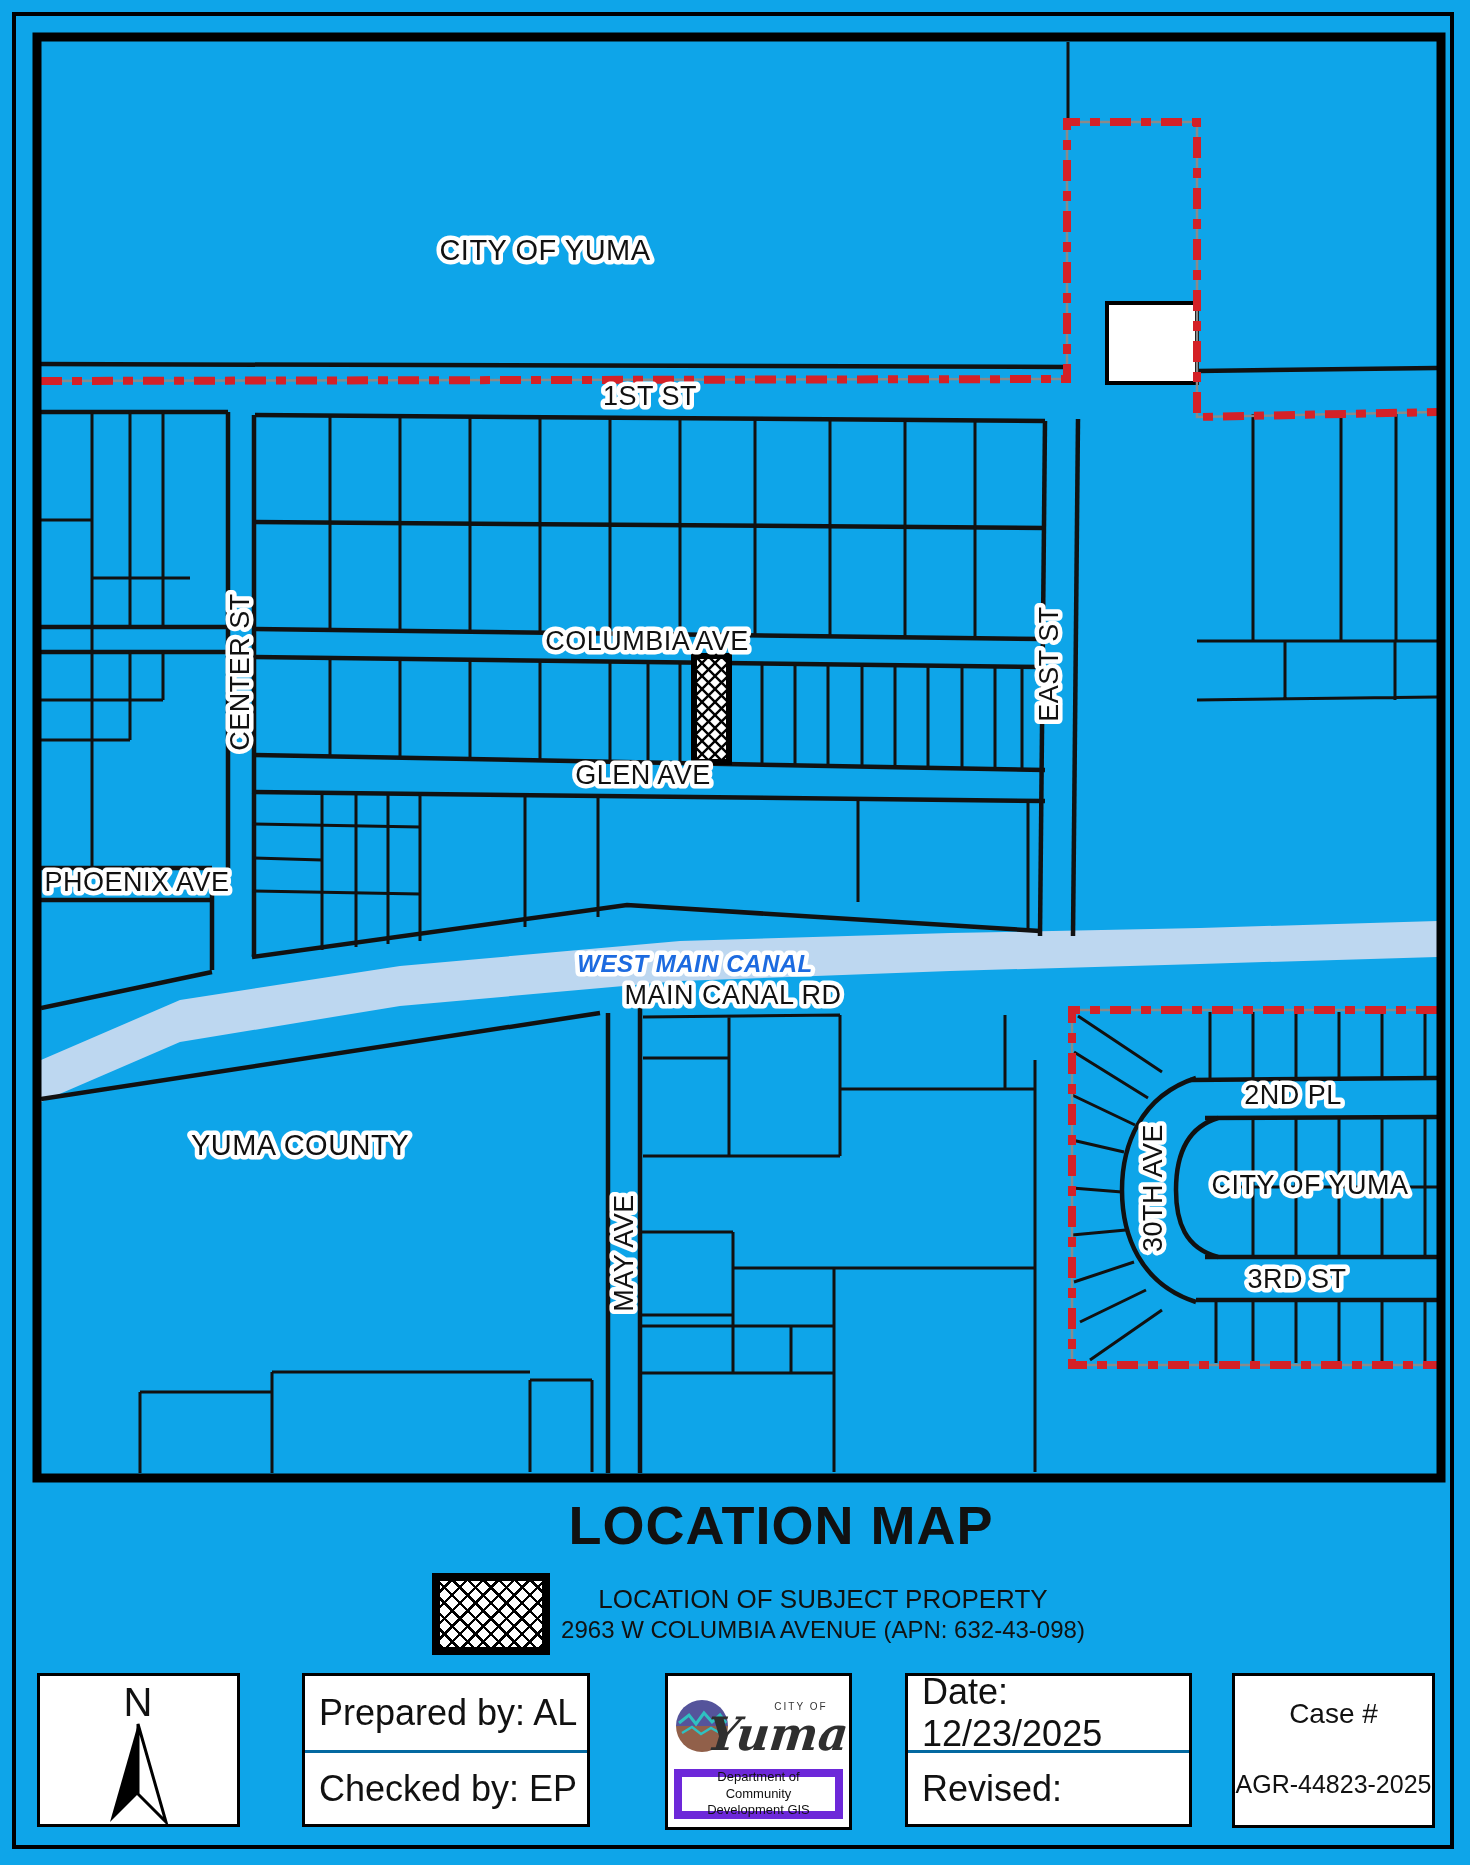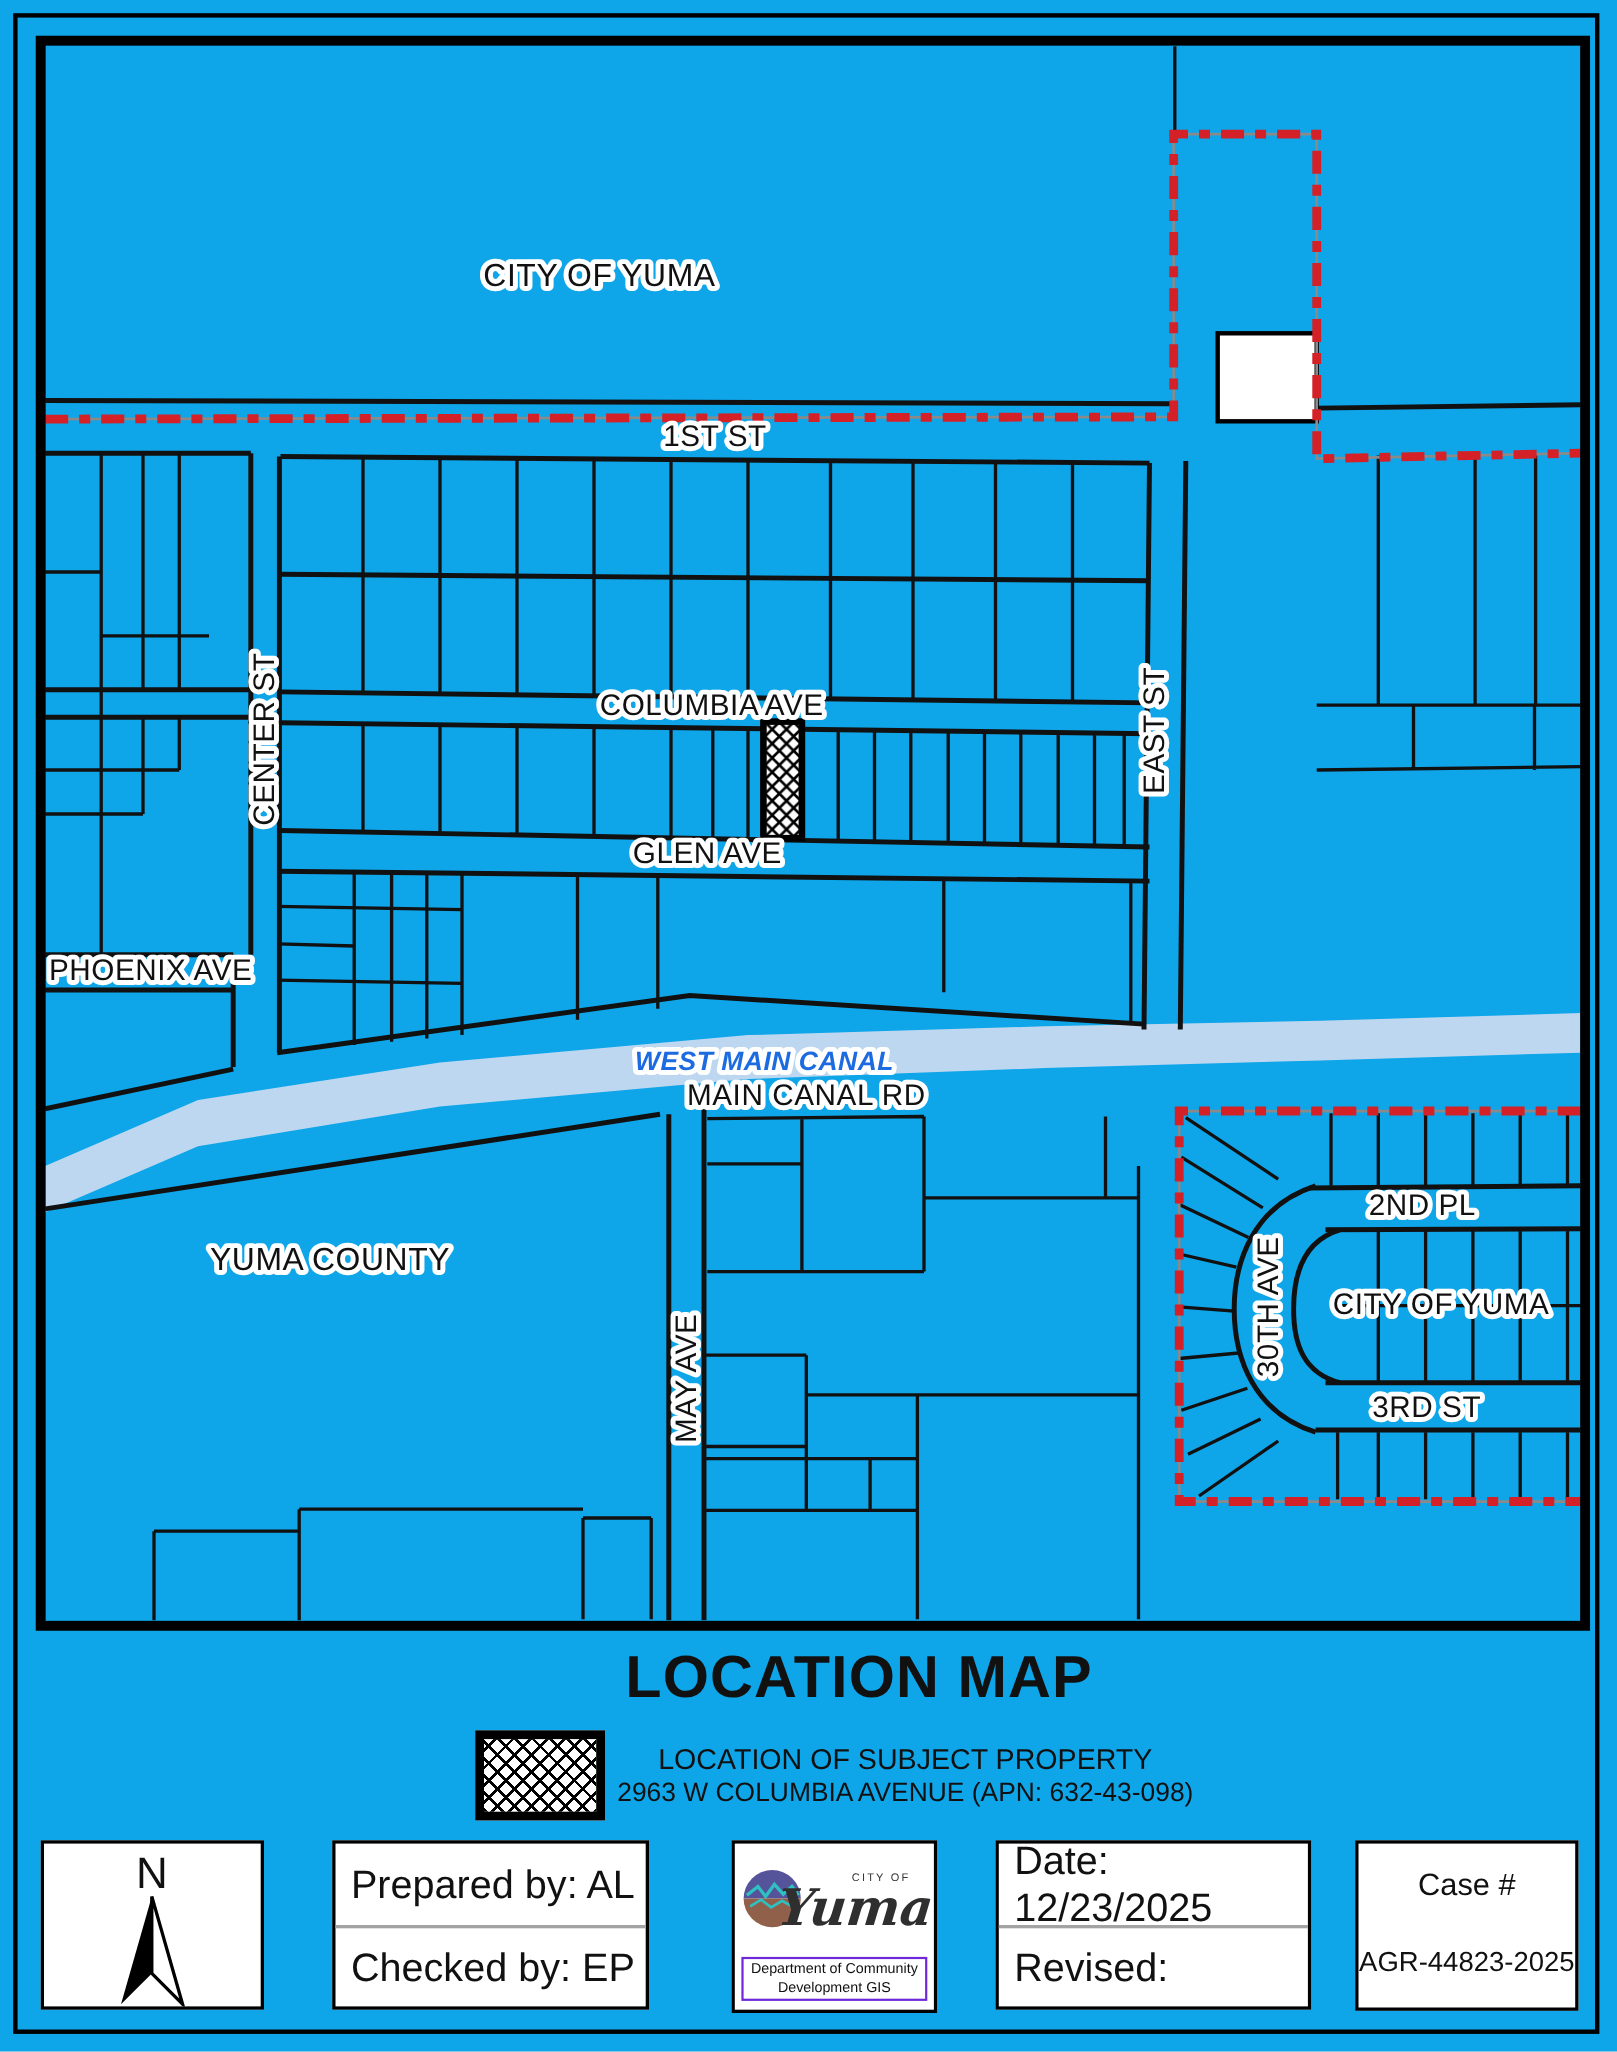--- a/index.html
+++ b/index.html
@@ -50,29 +50,29 @@
 
   
   .box { position:absolute; border:3px solid #000; background:#fff; box-sizing:border-box; }
   #north-box    { left:37px;   top:1673px; width:203px; height:154px; }
   #prepared-box { left:302px;  top:1673px; width:288px; height:154px; }
   #logo-box     { left:665px;  top:1673px; width:187px; height:157px; }
   #date-box     { left:905px;  top:1673px; width:287px; height:154px; }
   #case-box     { left:1232px; top:1673px; width:203px; height:155px; }
 
   .half { height:74px; display:flex; align-items:center; padding-left:14px; font-size:36px; box-sizing:border-box; }
-  .half + .half { border-top:3px solid #a3a3a3; }
+  .half + .half { border-top:3px solid #0369a1; }
 
   #case-box { text-align:center; }
   .case-label { margin-top:22px; font-size:28px; }
   .case-number { margin-top:40px; font-size:25px; }
 
   #dept-box {
-    position:absolute; left:6px; right:6px; bottom:8px; height:40px;
-    border:2px solid #6d28d9; display:flex; align-items:center; justify-content:center;
+    position:absolute; left:6px; right:6px; bottom:8px; height:50px;
+    border:8px solid #6d28d9; display:flex; align-items:center; justify-content:center;
     text-align:center; font-size:13px; line-height:1.3; padding:0 6px; box-sizing:border-box;
   }
 </style>
 </head>
 <body>
 
 <div id="page">
 
   <svg id="map-svg" width="1470" height="1865" viewBox="0 0 1470 1865">
     <defs>

